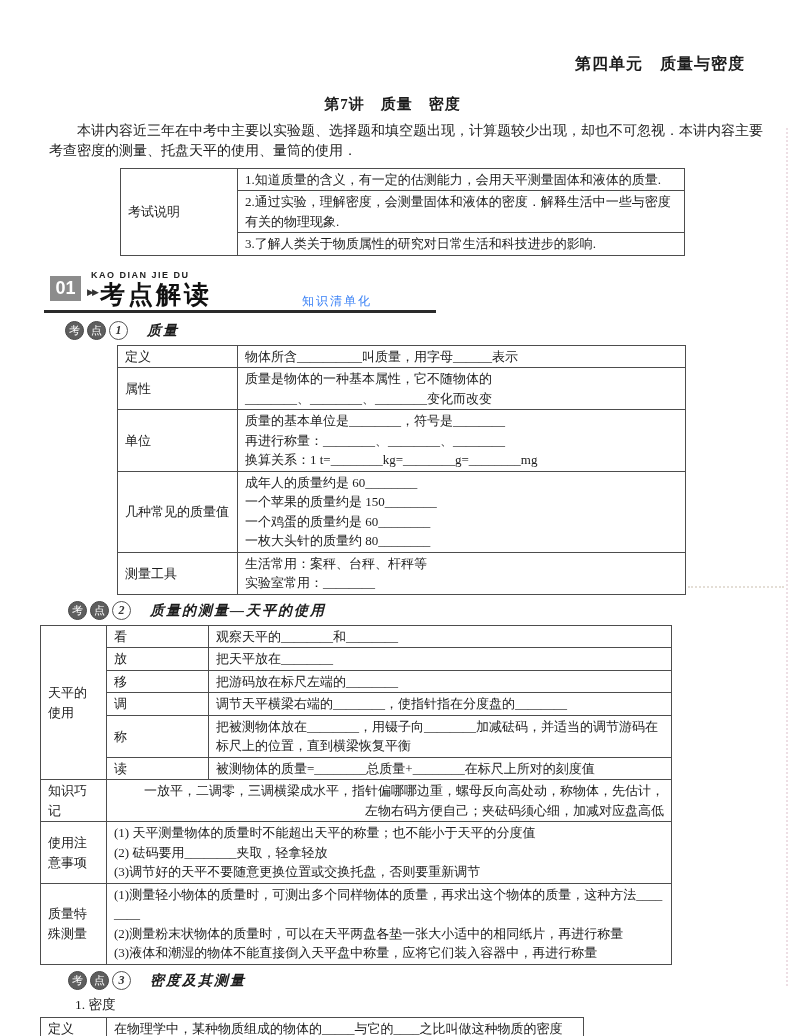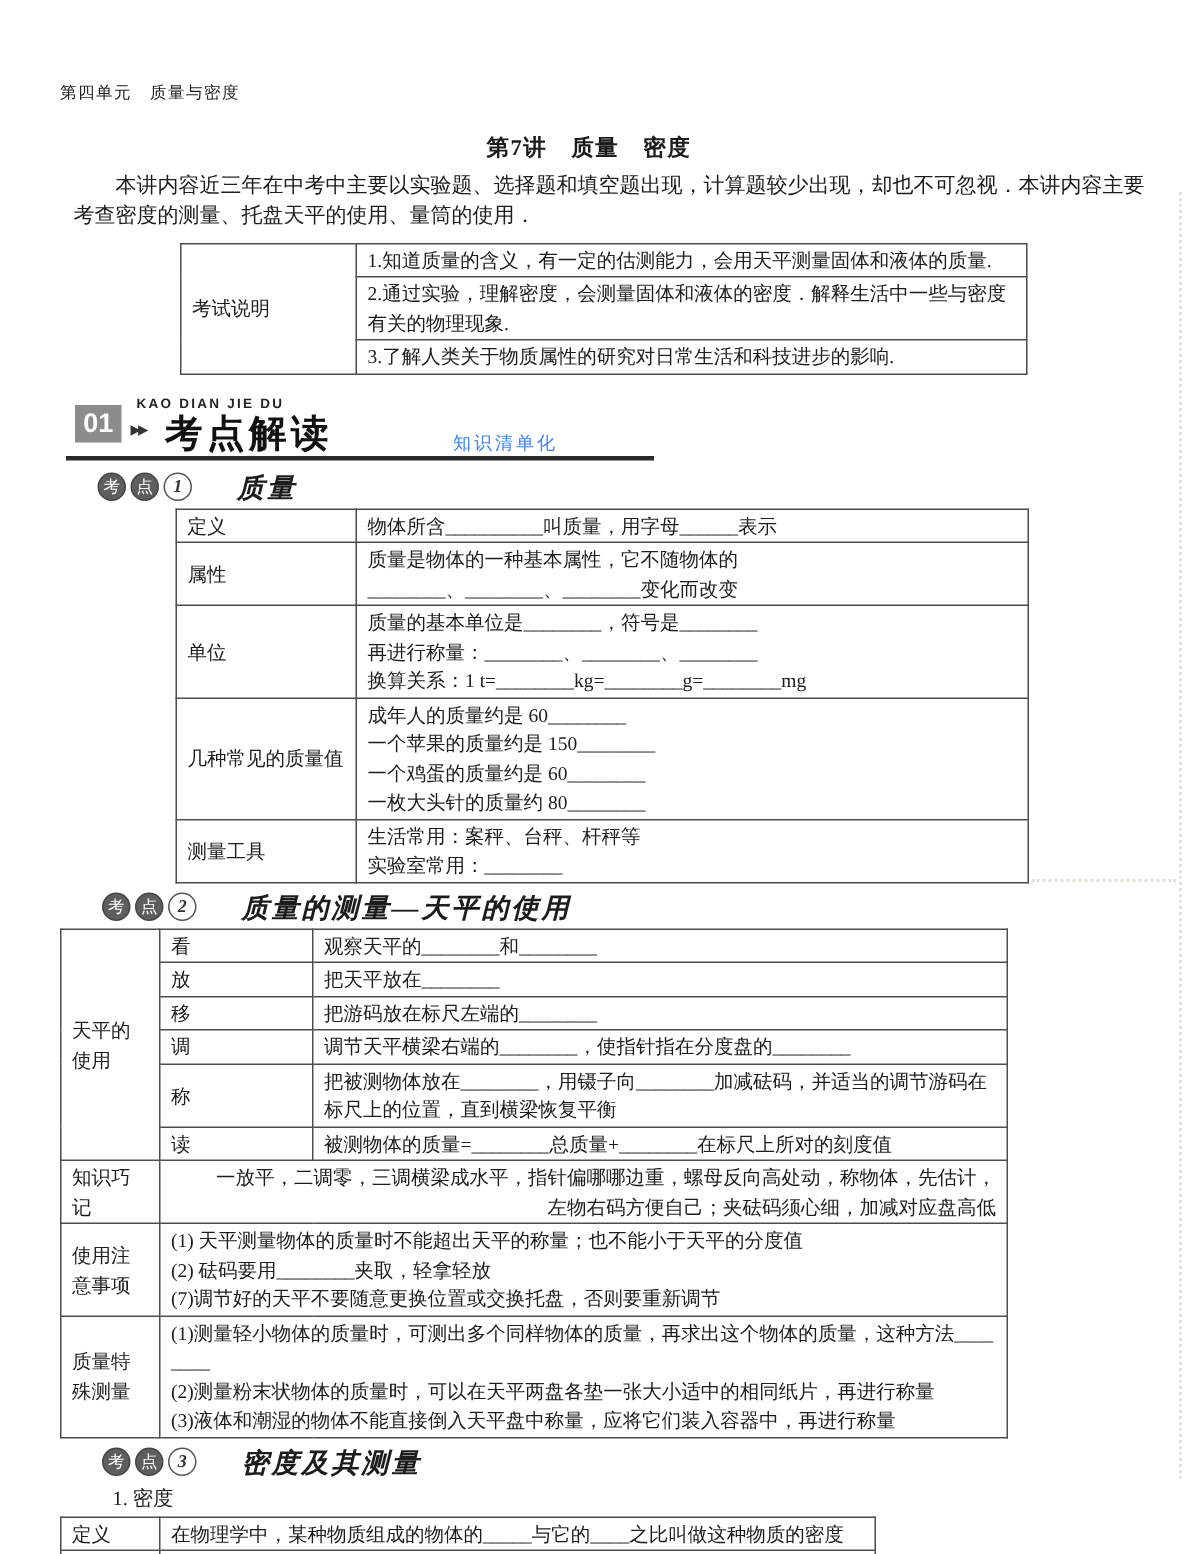--- a/index.html
+++ b/index.html
@@ -3,52 +3,52 @@
 <meta charset="utf-8">
 <style>
   html,body{margin:0;padding:0;background:#ffffff;}
   body{width:800px;height:1036px;overflow:hidden;position:relative;
        font-family:"Liberation Serif","DejaVu Serif",serif;color:#1c1c1c;}
   .page{position:relative;width:800px;height:1036px;padding:54px 0 0 40px;box-sizing:border-box;}
   .scan-dots-v{position:absolute;left:786px;top:128px;height:858px;width:0;
        border-left:2px dotted #e9d7de;opacity:.8;}
   .scan-dots-h{position:absolute;left:688px;top:586px;width:96px;height:0;
        border-top:2px dotted #ded7cd;opacity:.8;}
-  .title1{width:705px;text-align:left;font-size:11px;font-weight:normal;letter-spacing:1px;}
+  .title1{width:705px;text-align:right;font-size:16px;font-weight:bold;letter-spacing:1px;}
   .title2{width:705px;text-align:center;font-size:15px;font-weight:bold;margin-top:20px;letter-spacing:1px;}
   .intro{width:716px;margin:7px 0 0 9px;font-size:14px;line-height:1.42;text-indent:2em;}
   table.tbl{border-collapse:collapse;table-layout:fixed;}
   table.tbl td{border:1px solid #4d4d4d;font-size:13px;line-height:1.5;
        padding:1px 7px;vertical-align:middle;color:#1c1c1c;word-break:break-all;}
   td.lab{text-align:left;padding:1px 4px;}
   .exam{margin:7px 0 0 80px;width:564px;}
   .t1{margin:4px 0 0 77px;width:568px;}
   .t2{margin:3px 0 0 0;width:631px;}
   .t3{margin:3px 0 0 0;width:543px;}
   td.pad-b{padding-bottom:32px;}
   td.ctr div{text-align:right;}
   .kd-header{position:relative;height:46px;margin:13px 0 0 4px;width:392px;}
   .numbox{position:absolute;left:6px;top:7px;width:31px;height:25px;background:#8c8c8c;
        color:#fff;font-family:"Liberation Sans","DejaVu Sans",sans-serif;
        font-weight:bold;font-size:18px;text-align:center;line-height:25px;}
   .pinyin{position:absolute;left:47px;top:1px;font-family:"Liberation Sans","DejaVu Sans",sans-serif;
        font-weight:bold;font-size:9px;letter-spacing:1.5px;color:#222;text-align:center;}
   .arrows{position:absolute;left:43px;top:18px;font-size:9px;color:#333;letter-spacing:-2px;}
-  .bigtitle{position:absolute;left:66px;top:9px;font-size:25px;font-weight:bold;
+  .bigtitle{position:absolute;left:56px;top:9px;font-size:25px;font-weight:bold;
        letter-spacing:3px;color:#111;font-family:"Liberation Sans","DejaVu Sans",sans-serif;}
   .tagline{position:absolute;left:258px;top:24px;font-size:12px;color:#3b82f6;letter-spacing:2px;}
   .rule{position:absolute;left:0;top:41px;width:392px;border-top:3px solid #2a2a2a;}
   .kaodian{display:flex;align-items:center;margin:6px 0 4px 25px;height:20px;}
   .cc{display:inline-flex;width:17px;height:17px;border-radius:50%;background:#5e5e5e;
        color:#fff;font-size:11px;align-items:center;justify-content:center;
        margin-right:3px;border:1px solid #454545;flex:0 0 auto;}
   .cn{display:inline-flex;width:17px;height:17px;border-radius:50%;background:#fff;
        color:#333;font-size:12px;font-weight:bold;font-style:italic;align-items:center;
        justify-content:center;border:1.5px solid #555;flex:0 0 auto;}
-  .kt{margin-left:30px;font-weight:bold;font-style:italic;font-size:18px;letter-spacing:2px;}
+  .kt{margin-left:19px;font-weight:bold;font-style:italic;font-size:14px;letter-spacing:2px;}
   .subhead{margin:5px 0 3px 35px;font-size:13.5px;}
 </style>
 </head>
 <body>
 
 <div class="page">
   <div class="scan-dots-v"></div>
   <div class="scan-dots-h"></div>
 
   <div class="title1">第四单元　质量与密度</div>
@@ -180,21 +180,21 @@
       <td class="ctr" colspan="2">
         <div>一放平，二调零，三调横梁成水平，指针偏哪哪边重，螺母反向高处动，称物体，先估计，</div>
         <div>左物右码方便自己；夹砝码须心细，加减对应盘高低</div>
       </td>
     </tr>
     <tr>
       <td class="lab">使用注意事项</td>
       <td colspan="2">
         <div>(1) 天平测量物体的质量时不能超出天平的称量；也不能小于天平的分度值</div>
         <div>(2) 砝码要用________夹取，轻拿轻放</div>
-        <div>(7)调节好的天平不要随意更换位置或交换托盘，否则要重新调节</div>
+        <div>(3)调节好的天平不要随意更换位置或交换托盘，否则要重新调节</div>
       </td>
     </tr>
     <tr>
       <td class="lab">质量特殊测量</td>
       <td colspan="2">
         <div>(1)测量轻小物体的质量时，可测出多个同样物体的质量，再求出这个物体的质量，这种方法________</div>
         <div>(2)测量粉末状物体的质量时，可以在天平两盘各垫一张大小适中的相同纸片，再进行称量</div>
         <div>(3)液体和潮湿的物体不能直接倒入天平盘中称量，应将它们装入容器中，再进行称量</div>
       </td>
     </tr>

